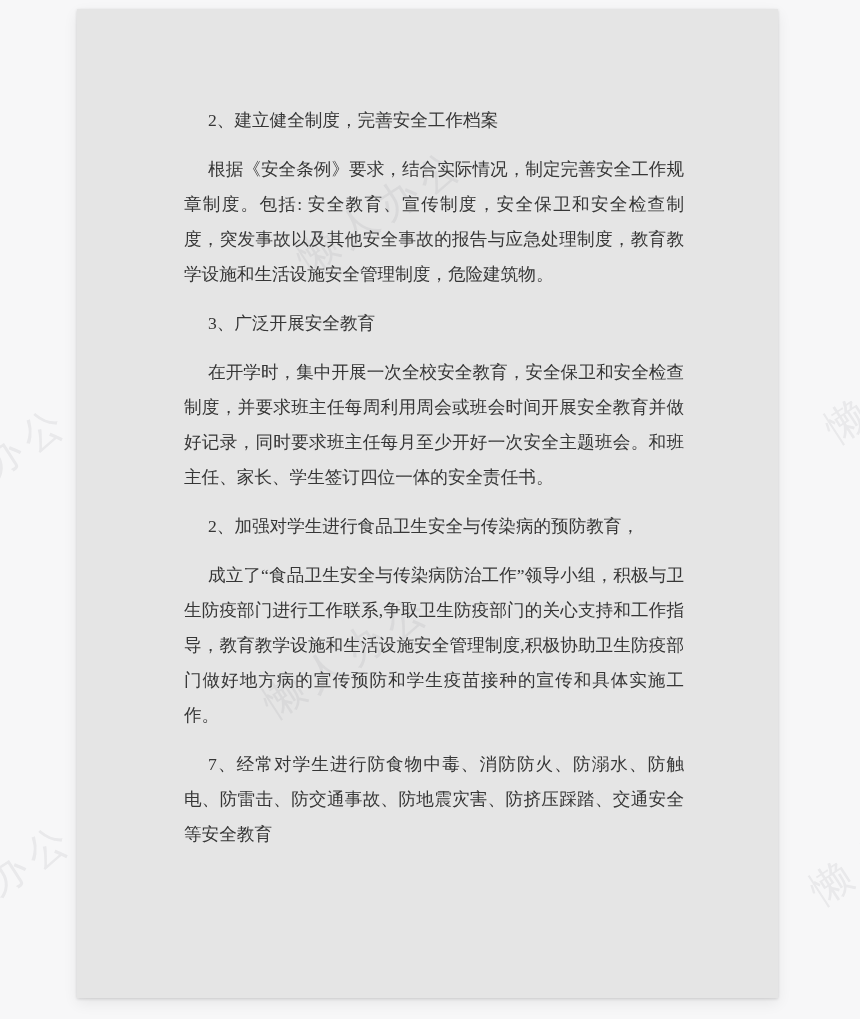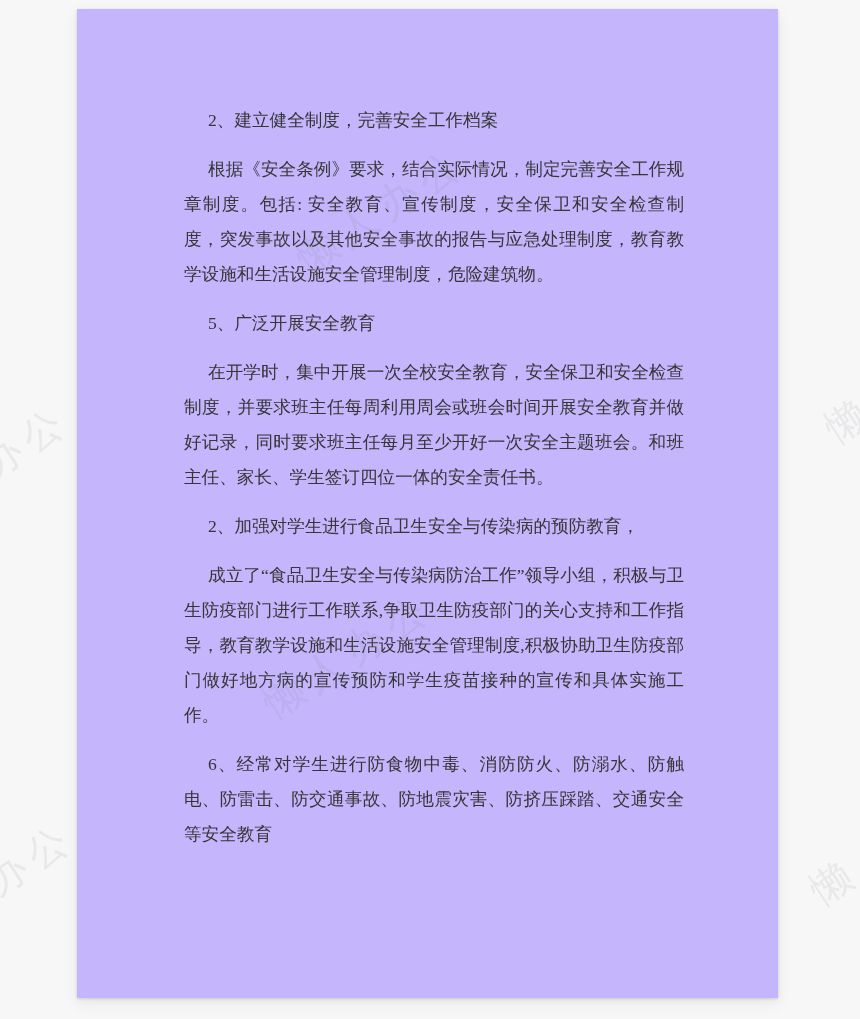--- a/index.html
+++ b/index.html
@@ -18,21 +18,21 @@
     position: absolute;
     inset: 0;
     overflow: hidden;
   }
   .paper {
     position: absolute;
     left: 77px;
     top: 9px;
     width: 701px;
     height: 989px;
-    background: #c4b5fd;
+    background: #e5e5e5;
     box-shadow: 0 1px 3px rgba(0,0,0,0.14), 0 5px 14px rgba(0,0,0,0.07);
   }
   .content {
     box-sizing: border-box;
     width: 100%;
     height: 100%;
     padding: 94px 94px 40px 107px;
     overflow: hidden;
   }
   .content p {
@@ -71,25 +71,25 @@
 </style>
 </head>
 <body>
 
 <div class="viewport">
 
   <div class="paper">
     <div class="content">
       <p>2、建立健全制度，完善安全工作档案</p>
       <p>根据《安全条例》要求，结合实际情况，制定完善安全工作规章制度。包括: 安全教育、宣传制度，安全保卫和安全检查制度，突发事故以及其他安全事故的报告与应急处理制度，教育教学设施和生活设施安全管理制度，危险建筑物。</p>
-      <p>5、广泛开展安全教育</p>
+      <p>3、广泛开展安全教育</p>
       <p>在开学时，集中开展一次全校安全教育，安全保卫和安全检查制度，并要求班主任每周利用周会或班会时间开展安全教育并做好记录，同时要求班主任每月至少开好一次安全主题班会。和班主任、家长、学生签订四位一体的安全责任书。</p>
       <p>2、加强对学生进行食品卫生安全与传染病的预防教育，</p>
       <p>成立了“食品卫生安全与传染病防治工作”领导小组，积极与卫生防疫部门进行工作联系,争取卫生防疫部门的关心支持和工作指导，教育教学设施和生活设施安全管理制度,积极协助卫生防疫部门做好地方病的宣传预防和学生疫苗接种的宣传和具体实施工作。</p>
-      <p>6、经常对学生进行防食物中毒、消防防火、防溺水、防触电、防雷击、防交通事故、防地震灾害、防挤压踩踏、交通安全等安全教育</p>
+      <p>7、经常对学生进行防食物中毒、消防防火、防溺水、防触电、防雷击、防交通事故、防地震灾害、防挤压踩踏、交通安全等安全教育</p>
     </div>
   </div>
 
   <div class="watermark-layer">
     <span class="wm wm1">懒人办公</span>
     <span class="wm wm2">懒人办公</span>
     <span class="wm wm3">懒人办公</span>
     <span class="wm wm4">懒人办公</span>
     <span class="wm wm5">懒人办公</span>
     <span class="wm wm6">懒人办公</span>

